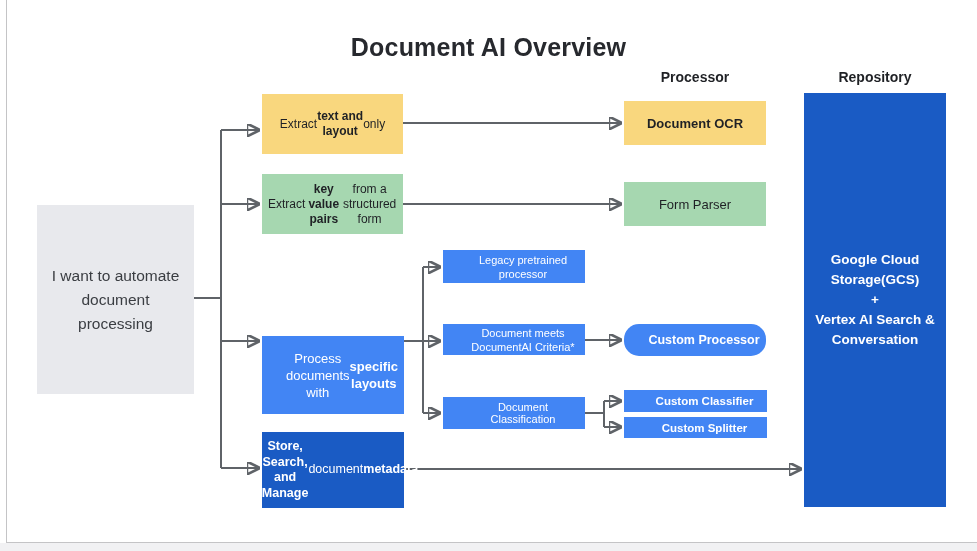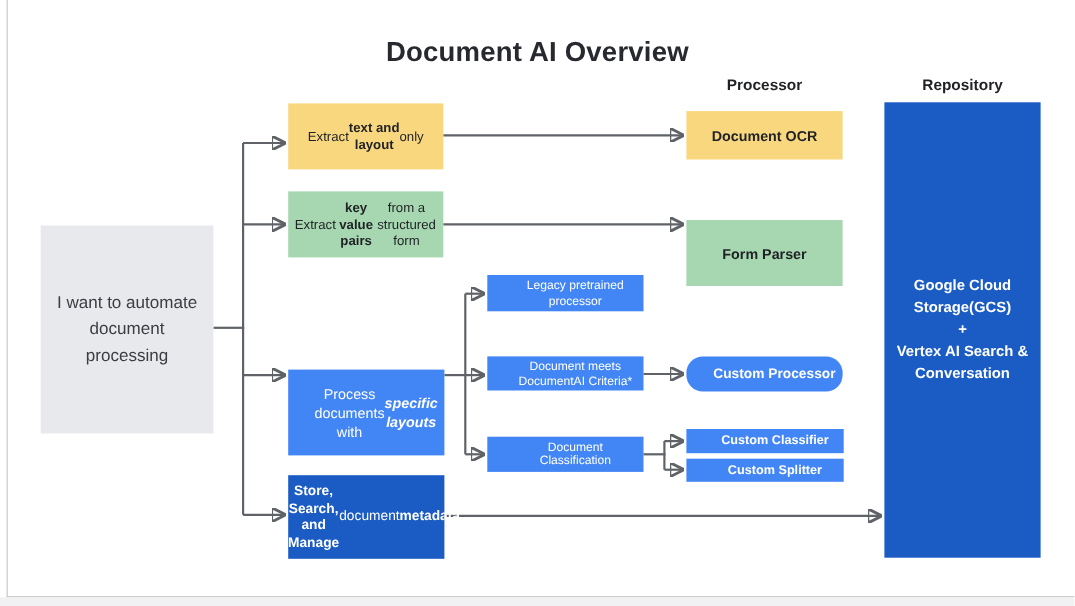--- a/index.html
+++ b/index.html
@@ -24,21 +24,21 @@
     font-size:15.5px;line-height:24px;color:#3A3D42;text-align:center;}
   .node.yellow{background:var(--yellow,#F9D77E);color:#1F2125;}
   .node.green{background:var(--green,#A6D7B0);color:#1F2125;}
   .node.blue{background:var(--blue,#4285F4);color:var(--text_light,#fff);padding-left:24px;}
   .node.dark{background:var(--dark_blue,#1A5BC4);color:var(--text_light,#fff);}
   .node.ext-text{left:262px;top:94px;width:141px;height:60px;font-size:12px;line-height:15px;}
   .node.ext-kv{left:262px;top:174px;width:141px;height:60px;font-size:12px;line-height:15px;}
   .node.process{left:262px;top:302px;width:142px;height:78px;font-size:13px;line-height:17px;margin-top:34px;}
   .node.store{left:262px;top:432px;width:142px;height:76px;font-size:12.5px;line-height:15.5px;padding-left:20px;}
   .node.ocr{left:624px;top:101px;width:142px;height:44px;font-size:13px;font-weight:700;}
-  .node.fp{left:624px;top:182px;width:142px;height:60px;font-size:13px;font-weight:700;margin-top:18px;}
+  .node.fp{left:624px;top:182px;width:142px;height:44px;font-size:13px;font-weight:400;}
   .node.legacy{left:443px;top:250px;width:142px;height:33px;font-size:11px;line-height:14px;}
   .node.meets{left:443px;top:324px;width:142px;height:31px;font-size:11px;line-height:14px;}
   .node.classif{left:443px;top:397px;width:142px;height:32px;font-size:11px;}
   .node.cproc{left:624px;top:324px;width:142px;height:32px;font-size:12.5px;font-weight:700;border-radius:15px;}
   .node.cclass{left:624px;top:390px;width:143px;height:22px;font-size:11.5px;font-weight:700;}
   .node.csplit{left:624px;top:417px;width:143px;height:21px;font-size:11.5px;font-weight:700;}
   .node.repo{left:804px;top:93px;width:142px;height:414px;font-size:13.5px;font-weight:700;line-height:20px;}
   svg.connectors{position:absolute;left:0;top:0;pointer-events:none;}
   svg.connectors line,svg.connectors path{stroke:var(--connector,#5F6368);stroke-width:2;fill:none;}
 </style>
@@ -83,21 +83,21 @@
   <div class="node start">I want to automate
 document
 processing</div>
 
   <div class="node yellow ext-text"><span>Extract </span><span style="font-weight: 700;">text and
 layout</span><span> only</span></div>
   <div class="node green ext-kv"><span>Extract </span><span style="font-weight: 700;">key value
 pairs</span><span> from a
 structured form</span></div>
   <div class="node blue process"><span>Process documents
-with </span><span style="font-weight: 700; font-style: italic;">specific layouts</span></div>
+with </span><span style="font-weight: 700;">specific layouts</span></div>
   <div class="node dark store"><span style="font-weight: 700;">Store, Search, and
 Manage</span><span> document
 </span><span style="font-weight: 700;">metadata</span></div>
 
   <div class="node yellow ocr">Document OCR</div>
   <div class="node green fp">Form Parser</div>
 
   <div class="node blue legacy">Legacy pretrained
 processor</div>
   <div class="node blue meets">Document meets

